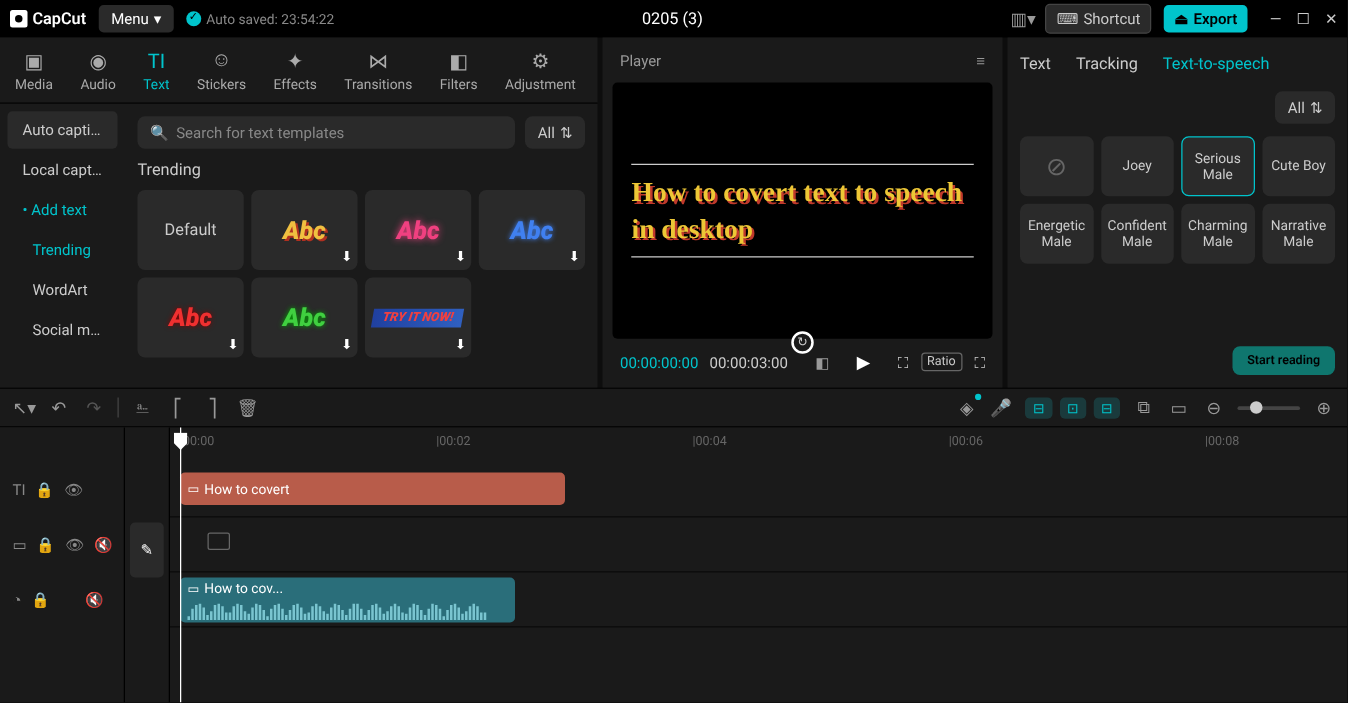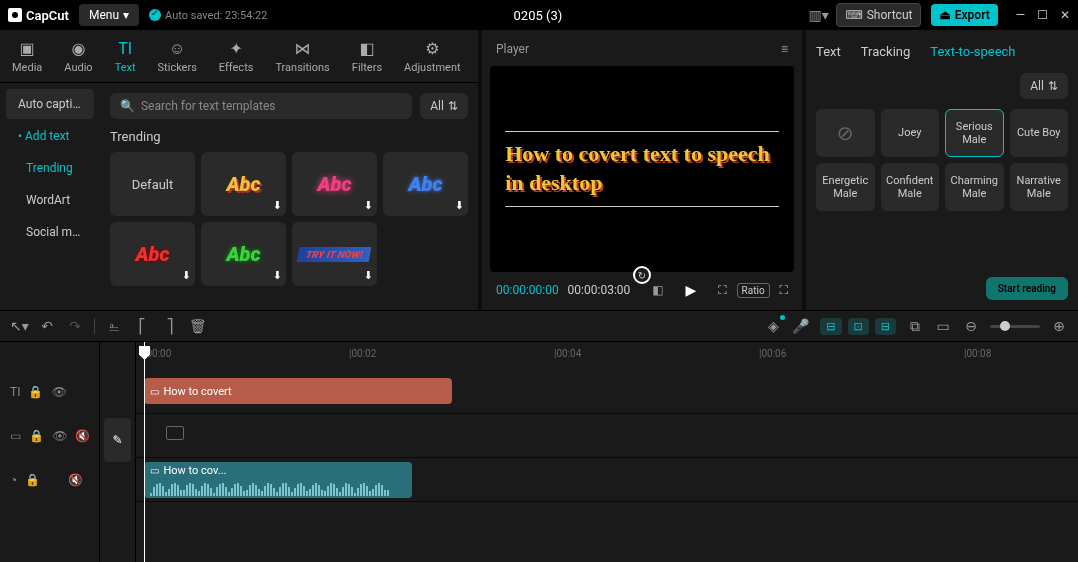--- a/index.html
+++ b/index.html
@@ -157,20 +157,21 @@
           <span>Filters</span>
         </div>
         <div class="asset-tab">
           <div class="asset-tab-icon">⚙</div>
           <span>Adjustment</span>
         </div>
       </div>
     <div style="display:flex;flex:1;min-height:0">
       <div class="left-sidebar" id="left-sidebar">
           <div class="side-item selected">Auto captio...</div>
+          <div class="side-item">Local capti...</div>
           <div class="side-item highlight bullet">Add text</div>
           <div class="side-item highlight" style="padding-left: 20px;">Trending</div>
           <div class="side-item" style="padding-left: 20px;">WordArt</div>
           <div class="side-item" style="padding-left: 20px;">Social media</div>
         </div>
       <div class="content-panel">
         <div class="search-row">
           <div class="search-box">
             <span>🔍</span>
             <span>Search for text templates</span>

